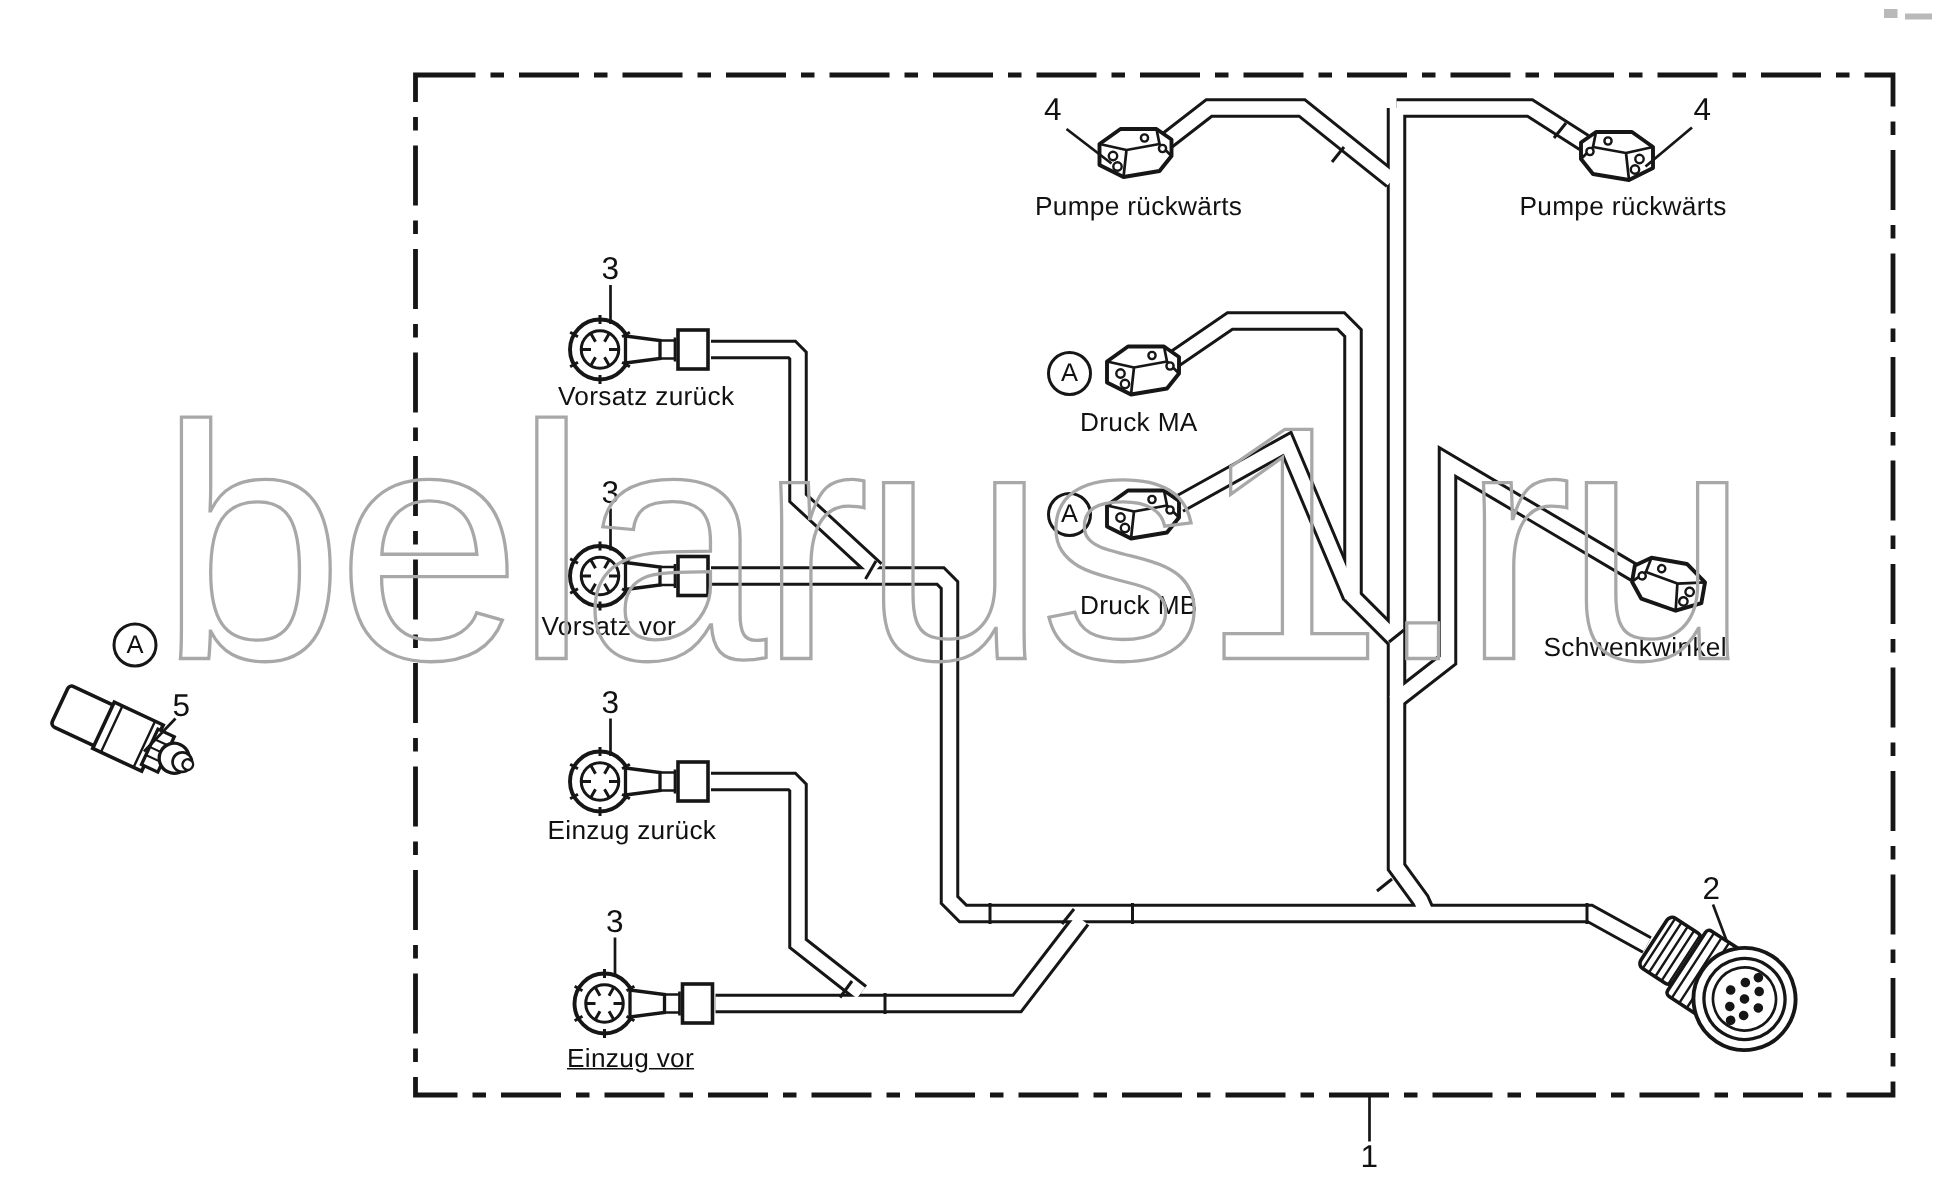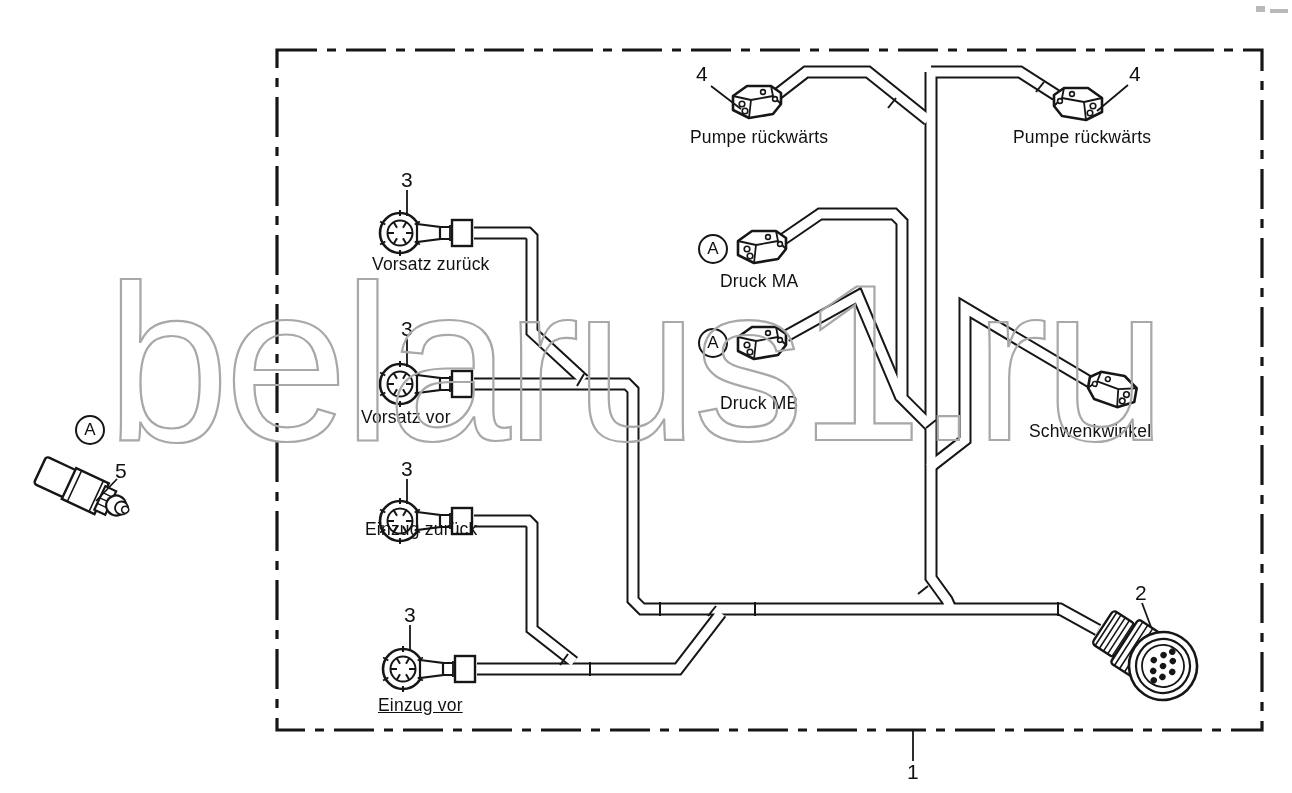--- a/index.html
+++ b/index.html
@@ -167,21 +167,21 @@
       <path d="M 117 479 L 96 501"></path>
       <path d="M 1142 603 L 1151 627"></path>
       <path d="M 913 761 L 913 731"></path>
     </g>
   </svg>
 
   <div class="lbl" style="left:690px;top:127px;">Pumpe rückwärts</div>
   <div class="lbl" style="left:1013px;top:127px;">Pumpe rückwärts</div>
   <div class="lbl" style="left:372px;top:254px;">Vorsatz zurück</div>
   <div class="lbl" style="left:361px;top:407px;">Vorsatz vor</div>
-  <div class="lbl" style="left:365px;top:519px;">Einzug zurück</div>
+  <div class="lbl" style="left:365px;top:543px;">Einzug zurück</div>
   <div class="lbl" style="left:378px;top:695px;text-decoration:underline;">Einzug vor</div>
   <div class="lbl" style="left:720px;top:271px;">Druck MA</div>
   <div class="lbl" style="left:720px;top:363px;margin-top:30px;">Druck MB</div>
   <div class="lbl" style="left:1029px;top:421px;">Schwenkwinkel</div>
 
   <div class="num" style="left:696px;top:62px;">4</div>
   <div class="num" style="left:1129px;top:62px;">4</div>
   <div class="num" style="left:401px;top:168px;">3</div>
   <div class="num" style="left:401px;top:317px;">3</div>
   <div class="num" style="left:401px;top:457px;">3</div>

